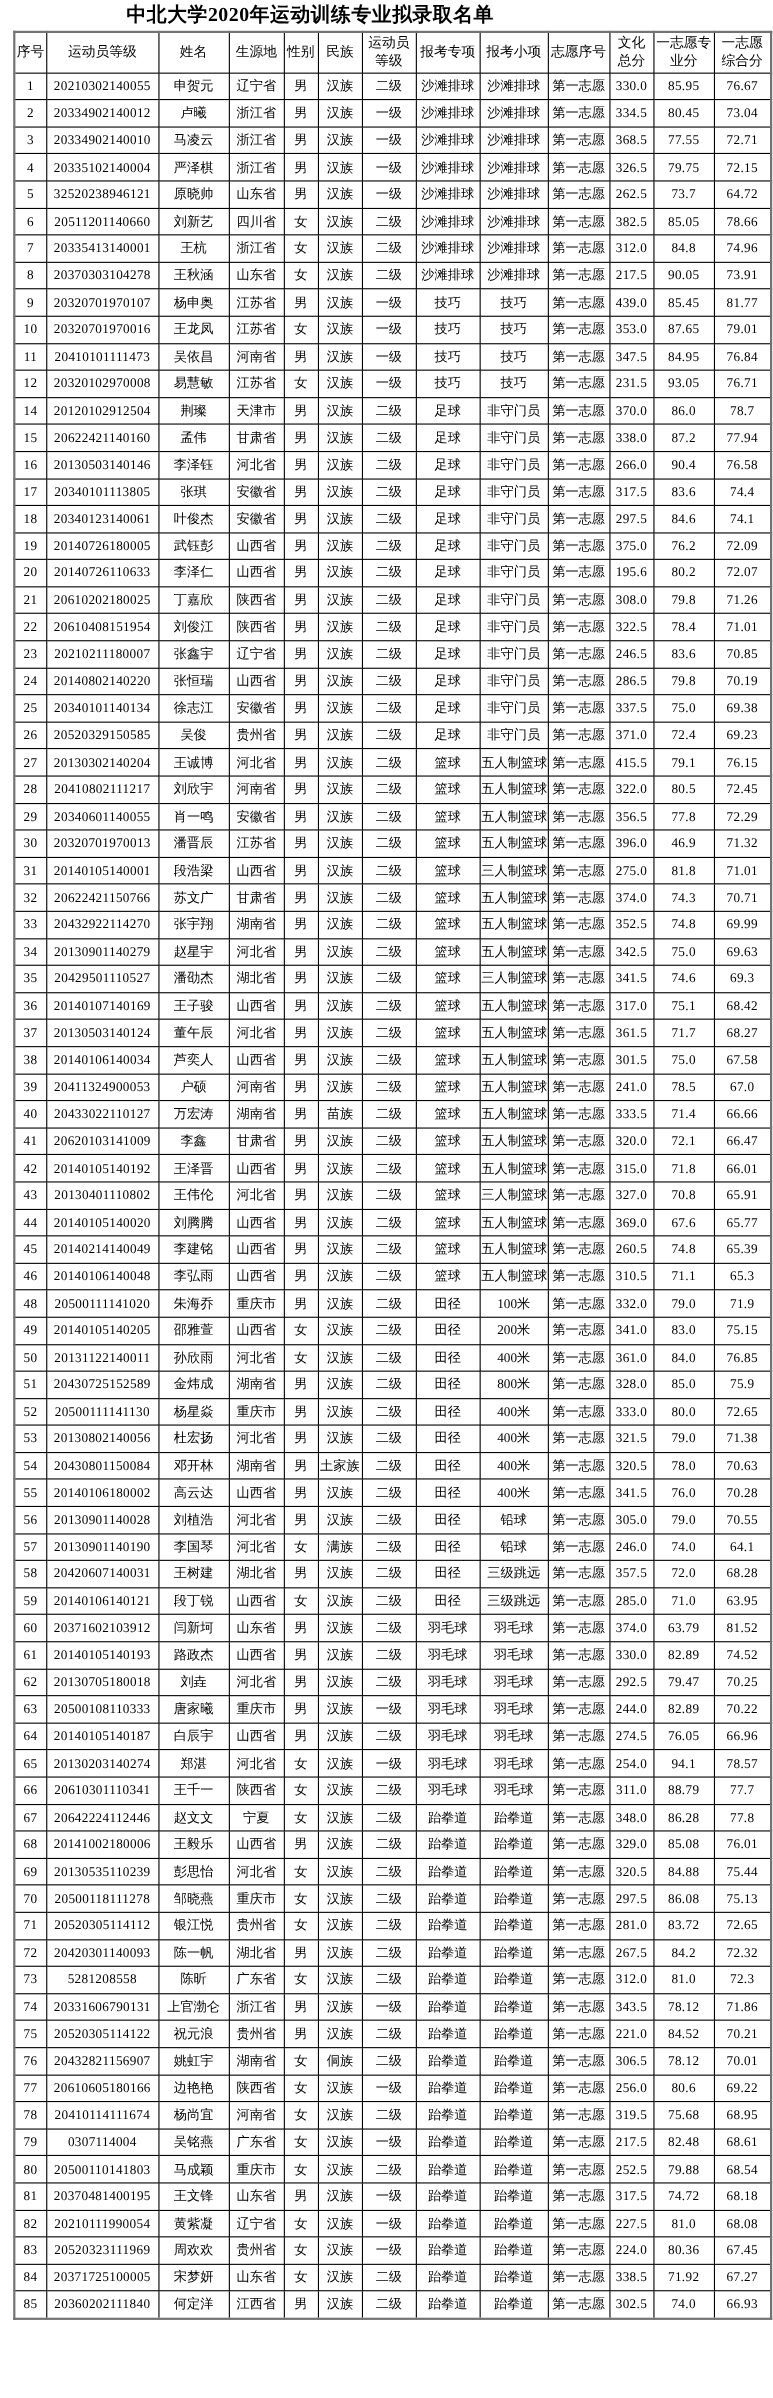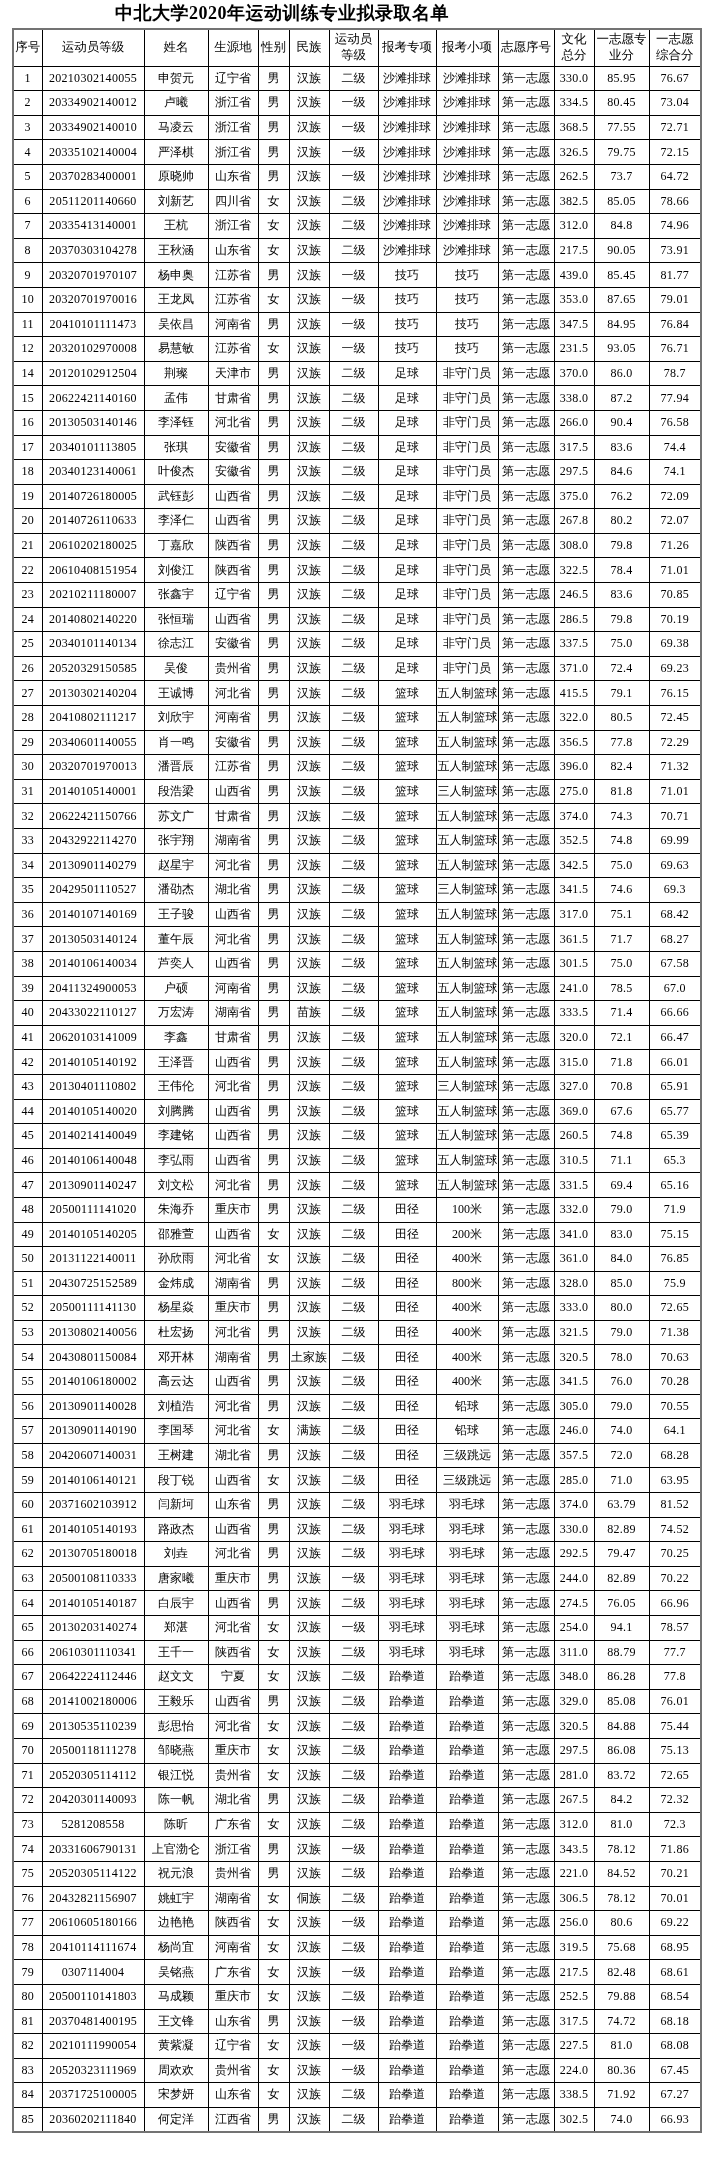--- a/index.html
+++ b/index.html
@@ -138,21 +138,21 @@
           <td>一级</td>
           <td>沙滩排球</td>
           <td>沙滩排球</td>
           <td>第一志愿</td>
           <td class="num">326.5</td>
           <td class="num">79.75</td>
           <td class="num">72.15</td>
         </tr>
         <tr>
           <td class="num">5</td>
-          <td class="num">20370283400001</td>
+          <td class="num">32520238946121</td>
           <td>原晓帅</td>
           <td>山东省</td>
           <td>男</td>
           <td>汉族</td>
           <td>一级</td>
           <td>沙滩排球</td>
           <td>沙滩排球</td>
           <td>第一志愿</td>
           <td class="num">262.5</td>
           <td class="num">73.7</td>
@@ -357,21 +357,21 @@
           <td class="num">20</td>
           <td class="num">20140726110633</td>
           <td>李泽仁</td>
           <td>山西省</td>
           <td>男</td>
           <td>汉族</td>
           <td>二级</td>
           <td>足球</td>
           <td>非守门员</td>
           <td>第一志愿</td>
-          <td class="num">267.8</td>
+          <td class="num">195.6</td>
           <td class="num">80.2</td>
           <td class="num">72.07</td>
         </tr>
         <tr>
           <td class="num">21</td>
           <td class="num">20610202180025</td>
           <td>丁嘉欣</td>
           <td>陕西省</td>
           <td>男</td>
           <td>汉族</td>
@@ -508,21 +508,21 @@
           <td class="num">20320701970013</td>
           <td>潘晋辰</td>
           <td>江苏省</td>
           <td>男</td>
           <td>汉族</td>
           <td>二级</td>
           <td>篮球</td>
           <td>五人制篮球</td>
           <td>第一志愿</td>
           <td class="num">396.0</td>
-          <td class="num">82.4</td>
+          <td class="num">46.9</td>
           <td class="num">71.32</td>
         </tr>
         <tr>
           <td class="num">31</td>
           <td class="num">20140105140001</td>
           <td>段浩梁</td>
           <td>山西省</td>
           <td>男</td>
           <td>汉族</td>
           <td>二级</td>
@@ -750,35 +750,20 @@
           <td>山西省</td>
           <td>男</td>
           <td>汉族</td>
           <td>二级</td>
           <td>篮球</td>
           <td>五人制篮球</td>
           <td>第一志愿</td>
           <td class="num">310.5</td>
           <td class="num">71.1</td>
           <td class="num">65.3</td>
-        </tr>
-        <tr>
-          <td class="num">47</td>
-          <td class="num">20130901140247</td>
-          <td>刘文松</td>
-          <td>河北省</td>
-          <td>男</td>
-          <td>汉族</td>
-          <td>二级</td>
-          <td>篮球</td>
-          <td>五人制篮球</td>
-          <td>第一志愿</td>
-          <td class="num">331.5</td>
-          <td class="num">69.4</td>
-          <td class="num">65.16</td>
         </tr>
         <tr>
           <td class="num">48</td>
           <td class="num">20500111141020</td>
           <td>朱海乔</td>
           <td>重庆市</td>
           <td>男</td>
           <td>汉族</td>
           <td>二级</td>
           <td>田径</td>

